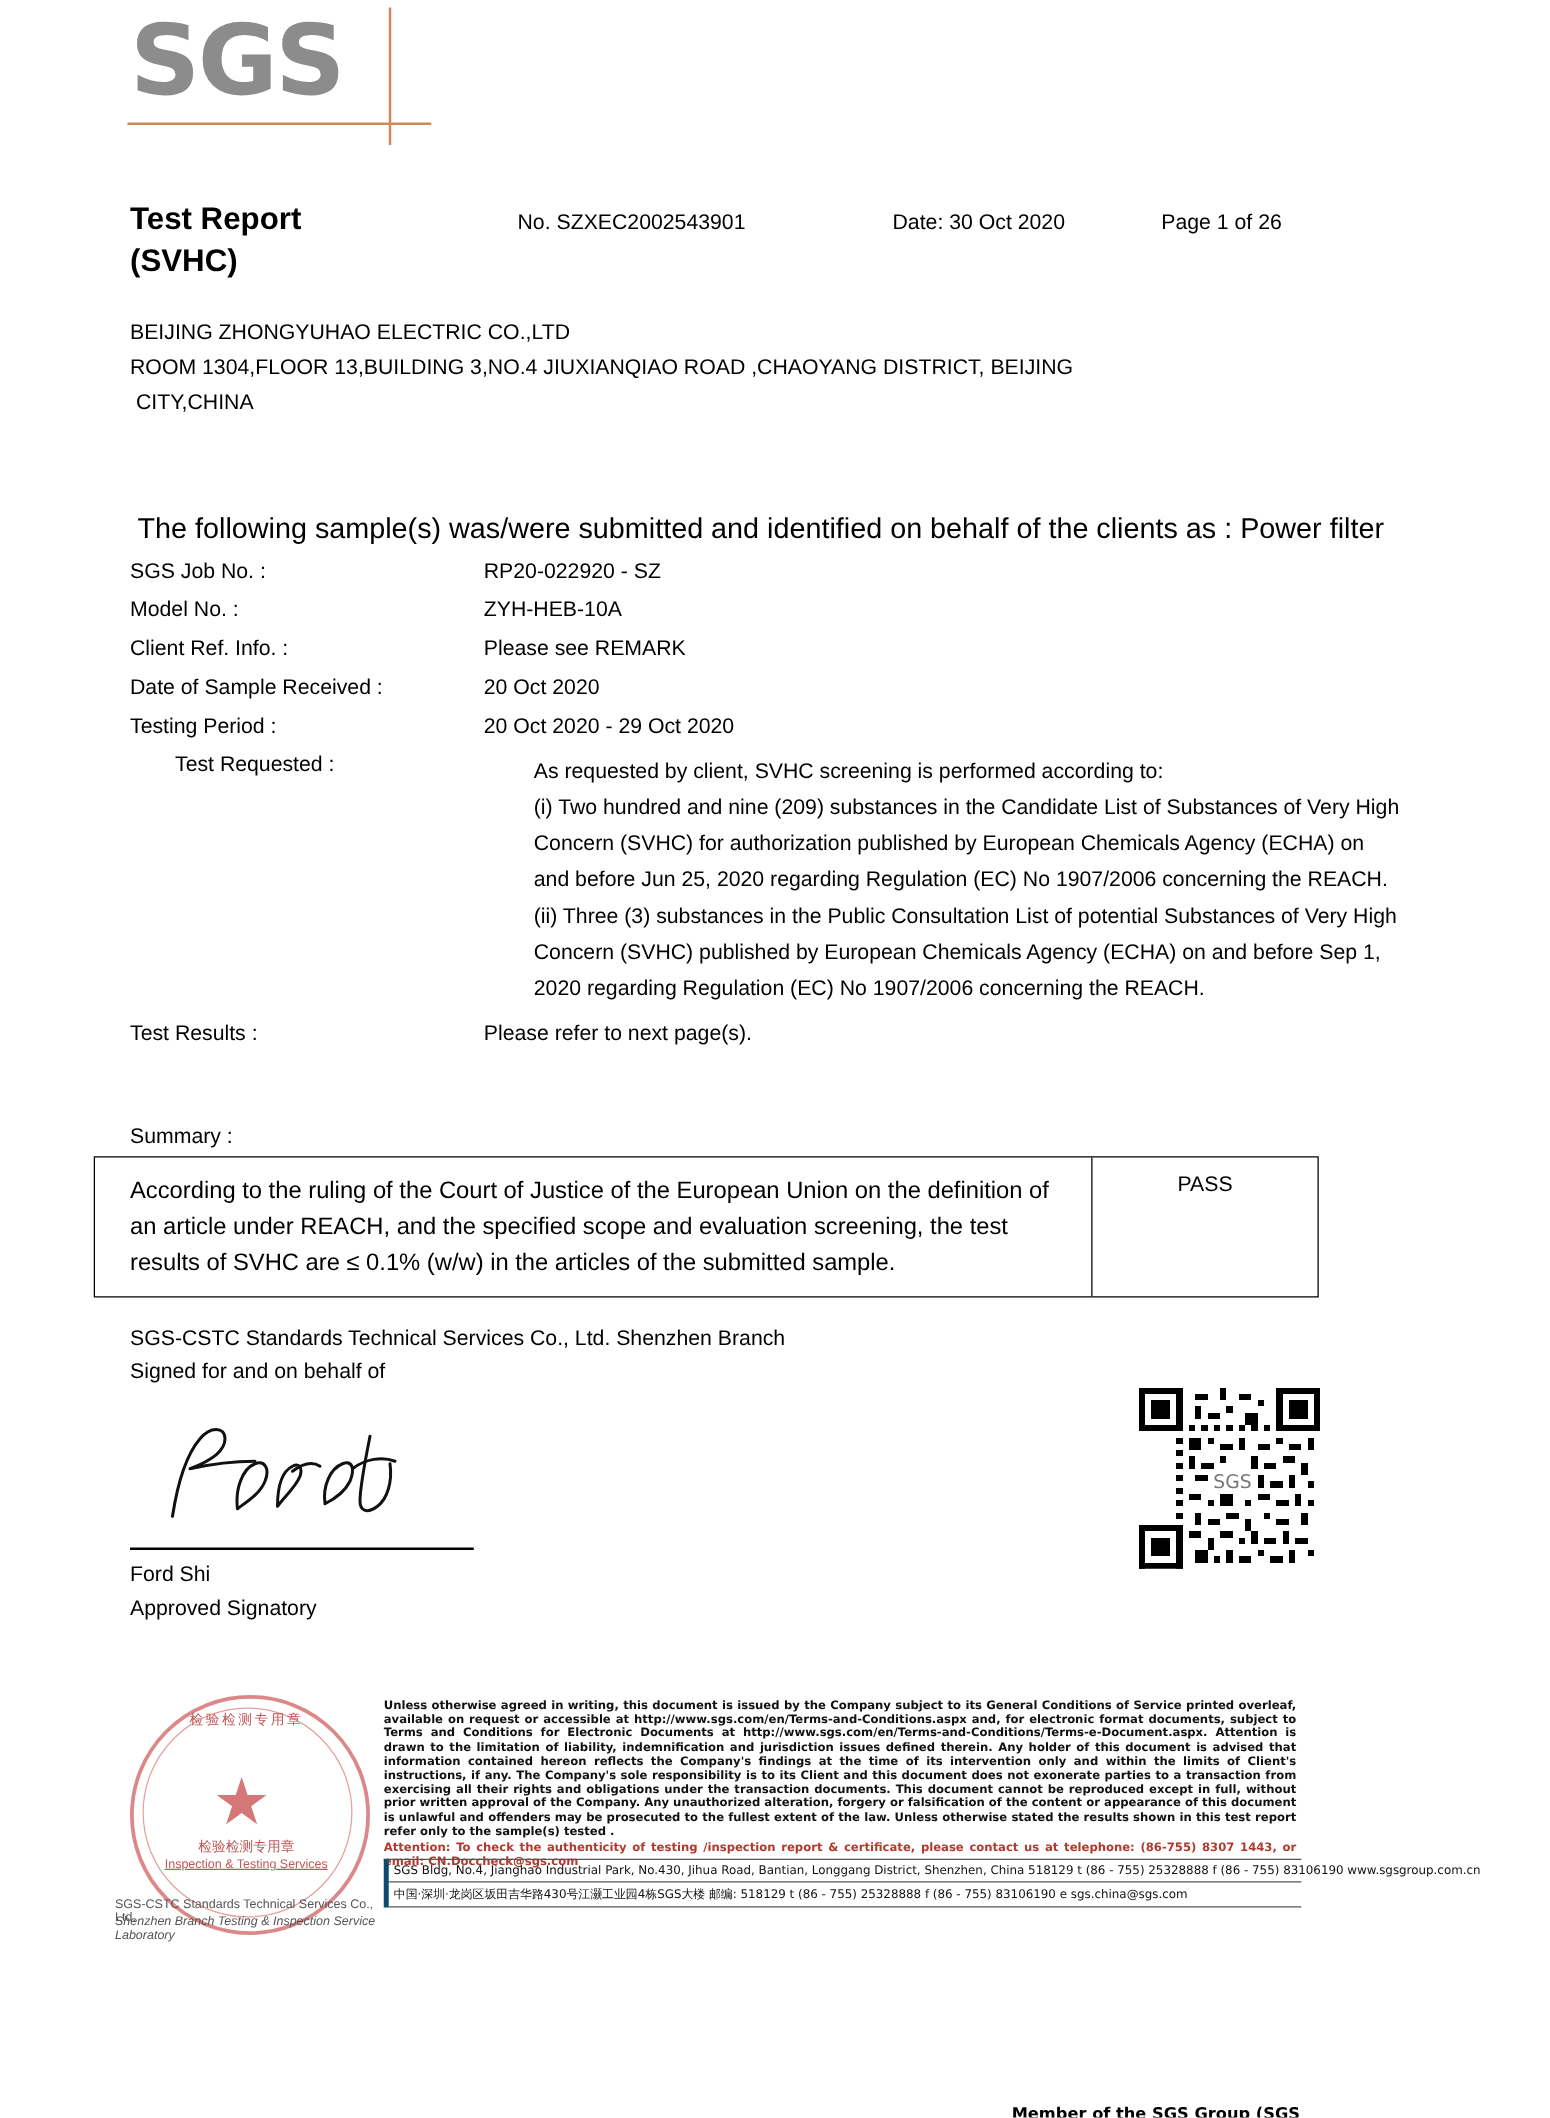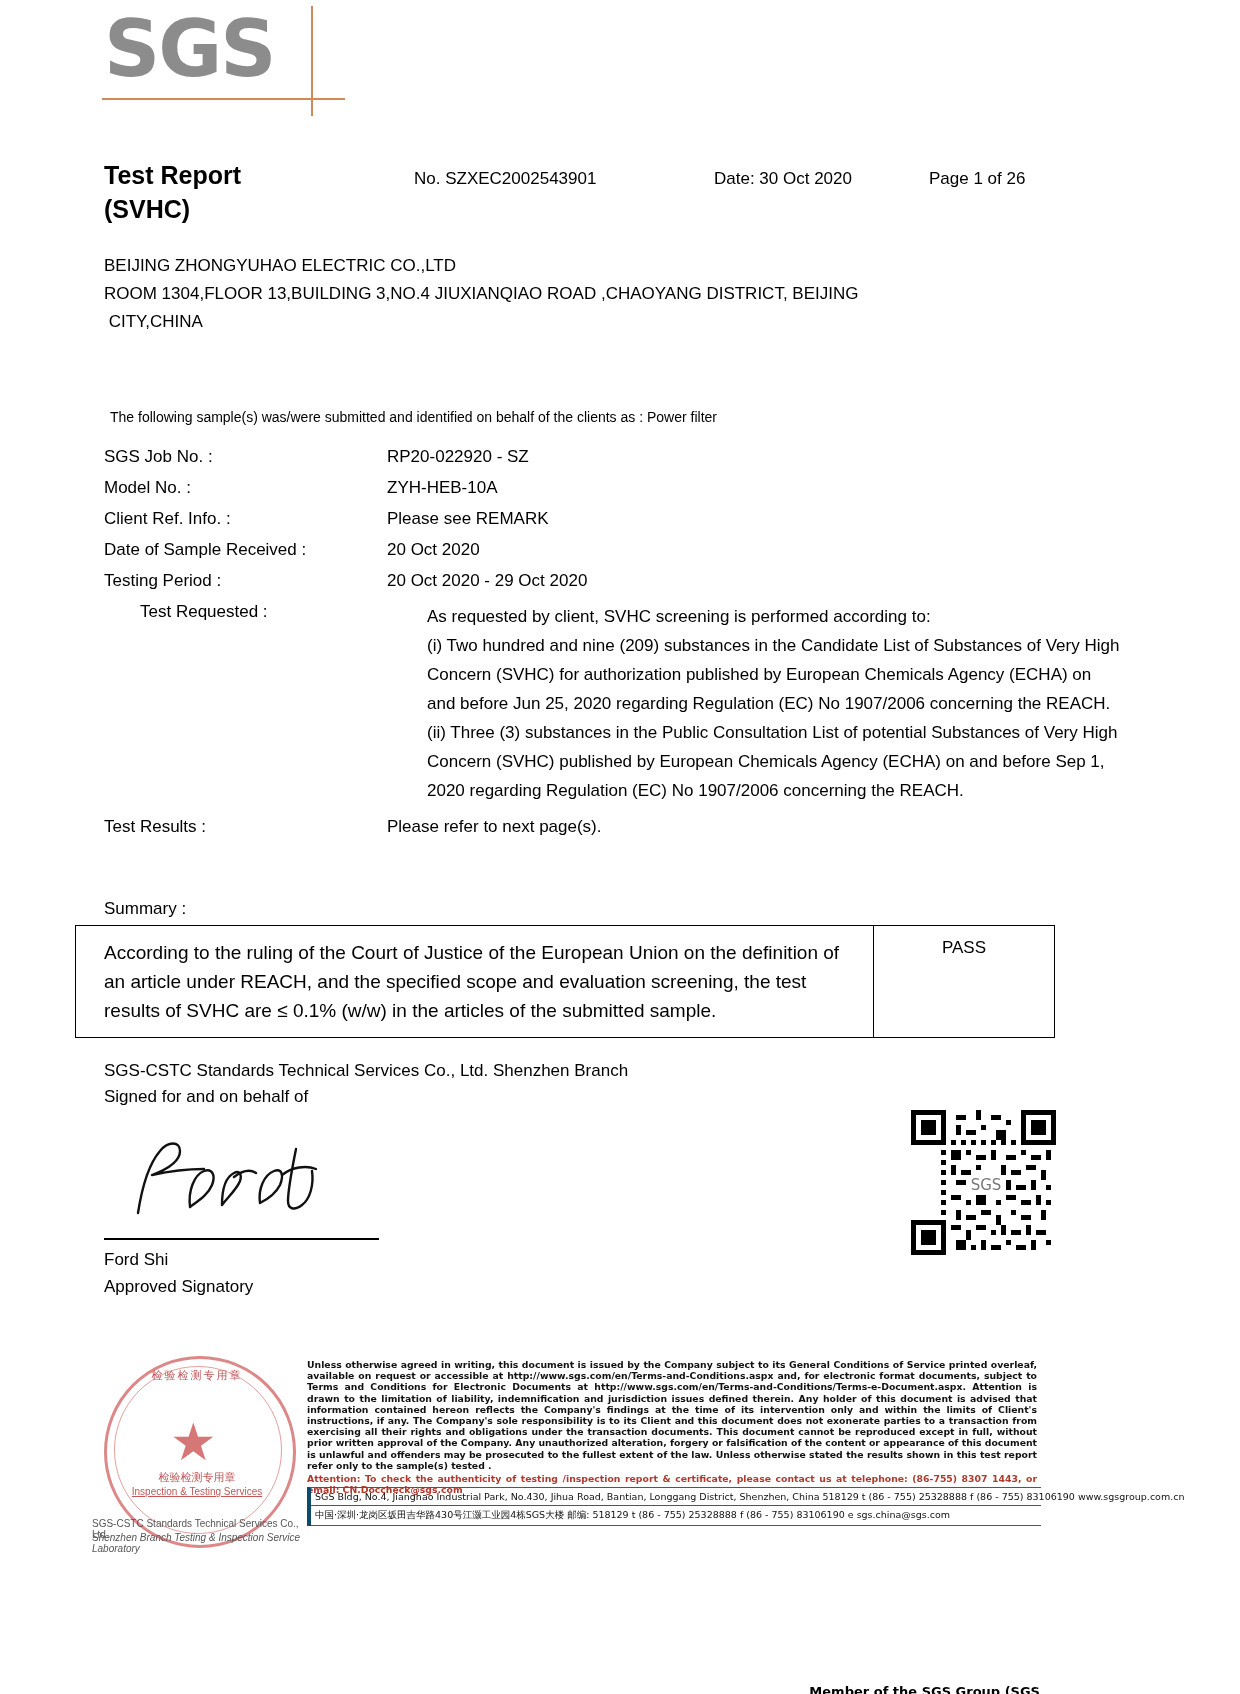--- a/index.html
+++ b/index.html
@@ -98,21 +98,21 @@
     font-size: 17px;
     line-height: 28px;
   }
   .client div { white-space: pre; }
 
   
   .intro {
     position: absolute;
     left: 110px;
     top: 409px;
-    font-size: 14px;
+    font-size: 23px;
   }
 
   
   .info {
     position: absolute;
     left: 104px;
     top: 447px;
     width: 1020px;
     font-size: 17px;
   }

